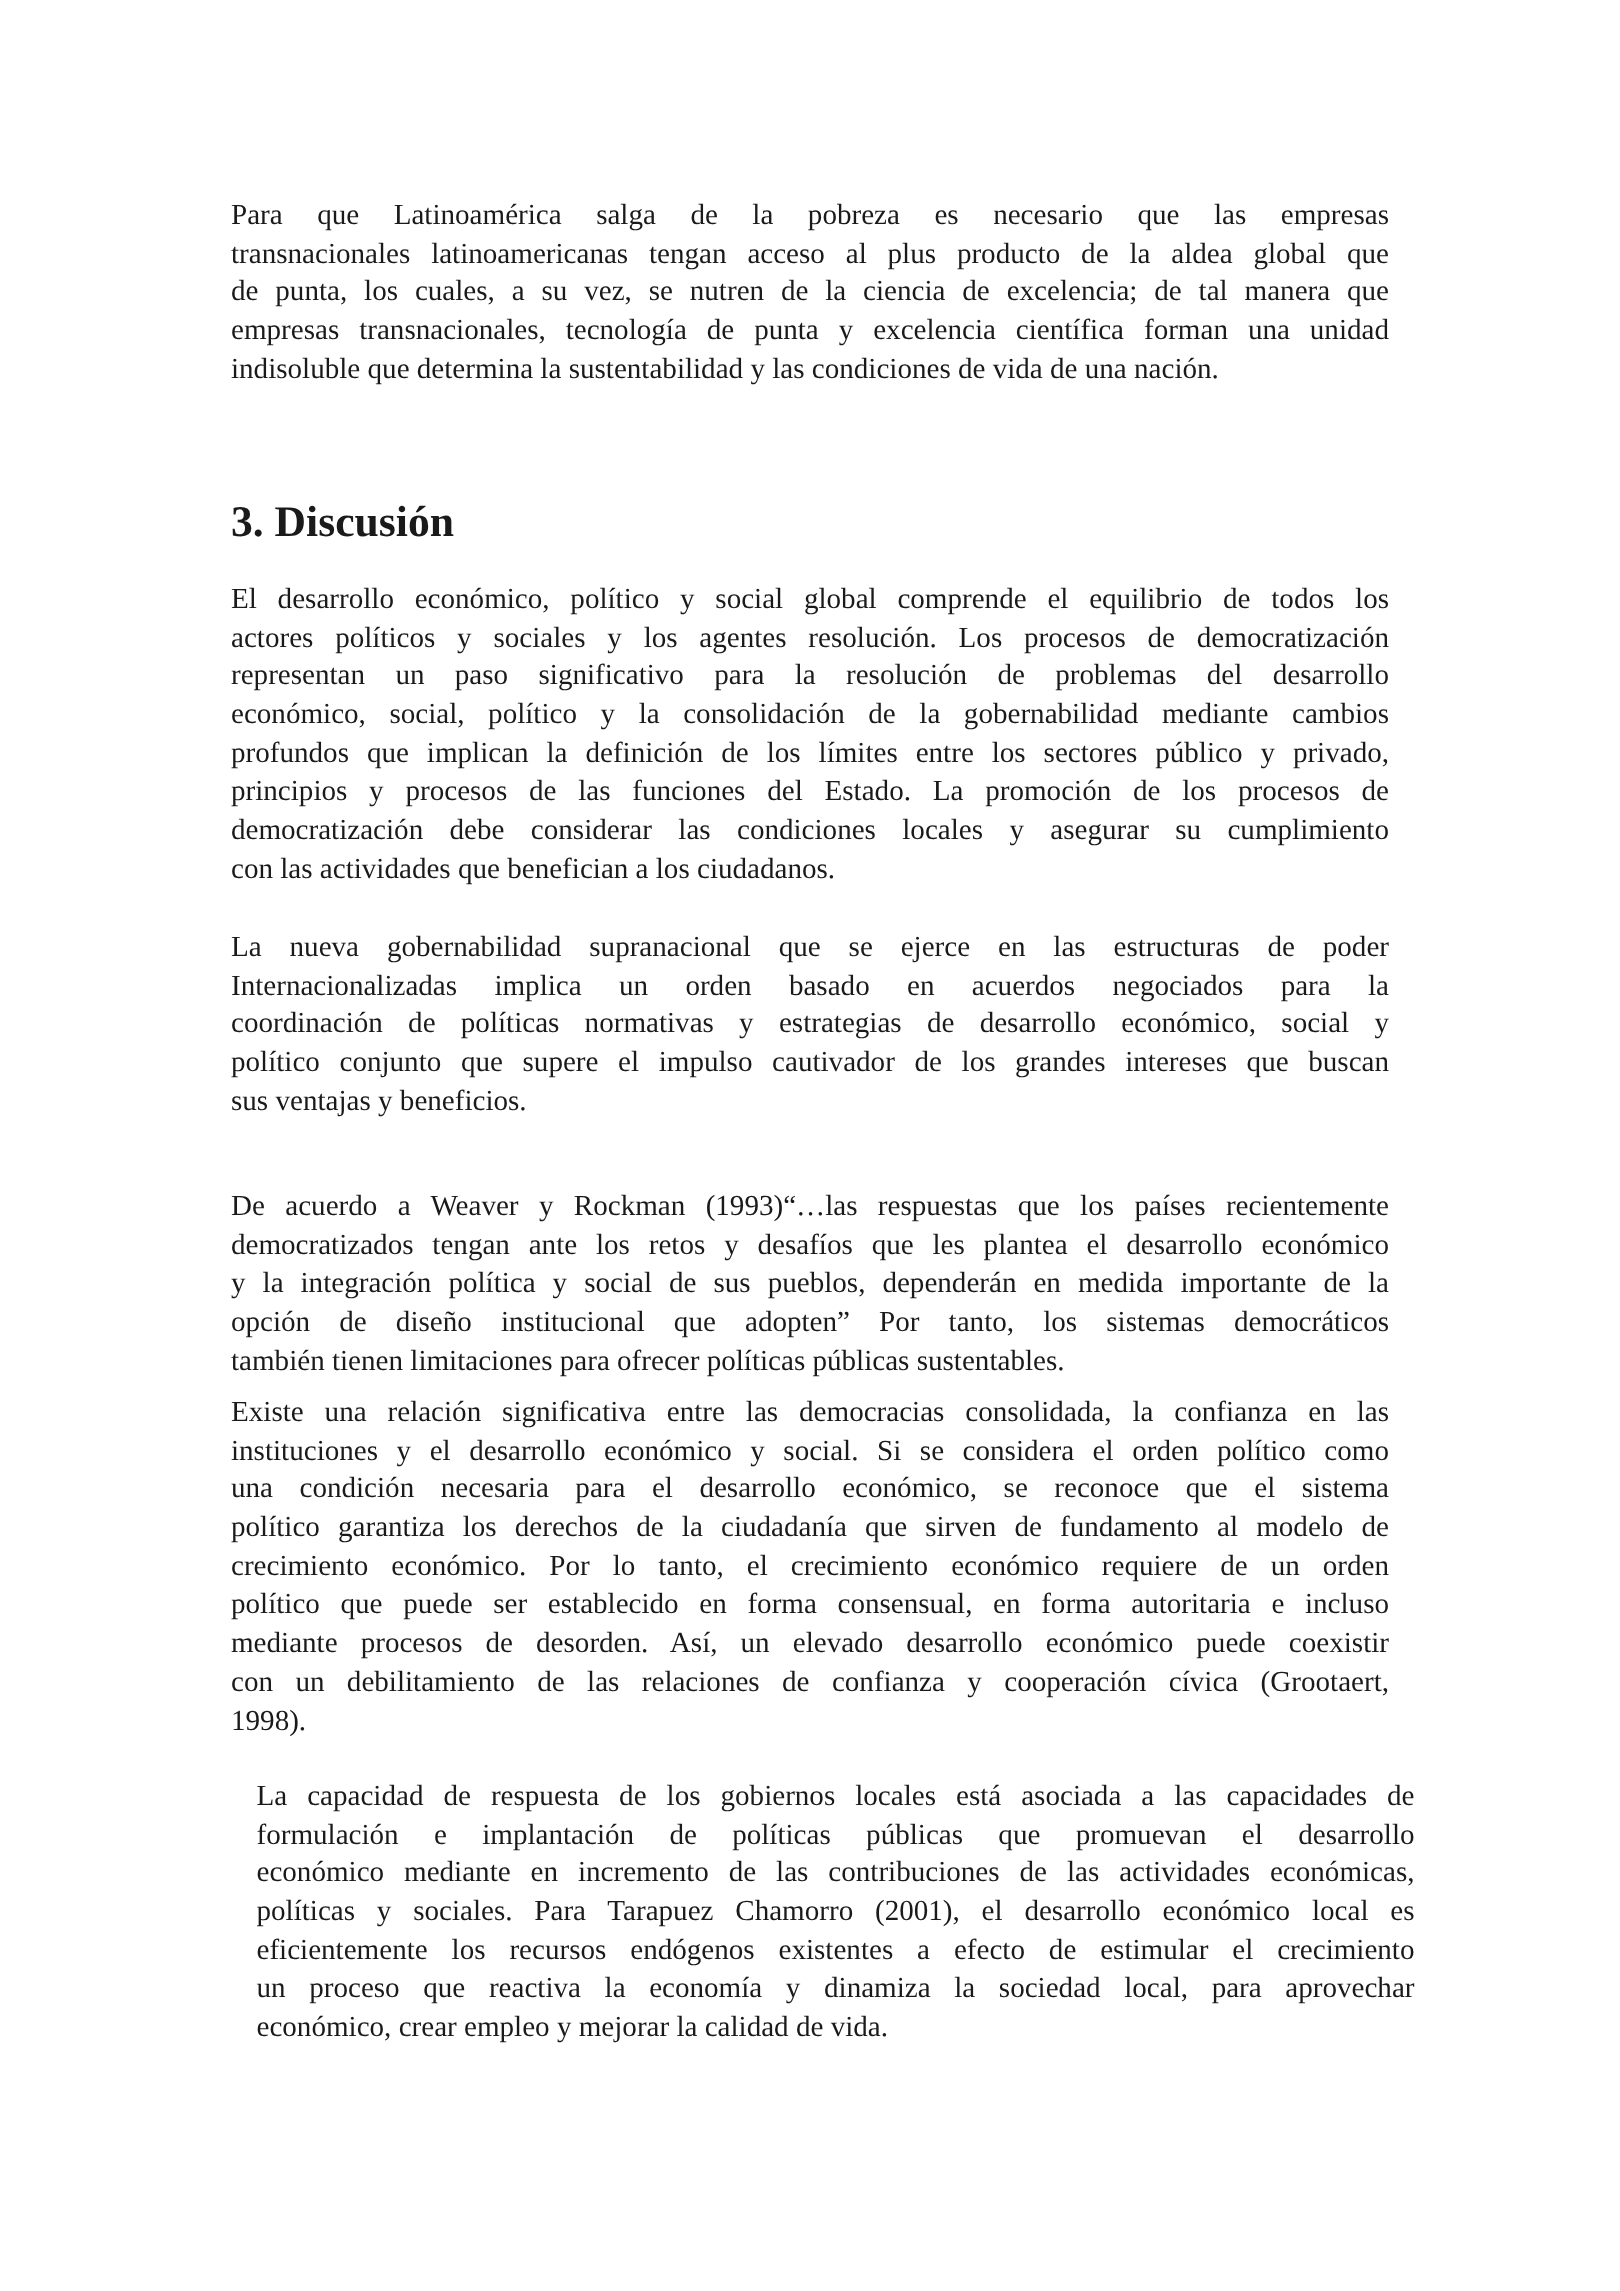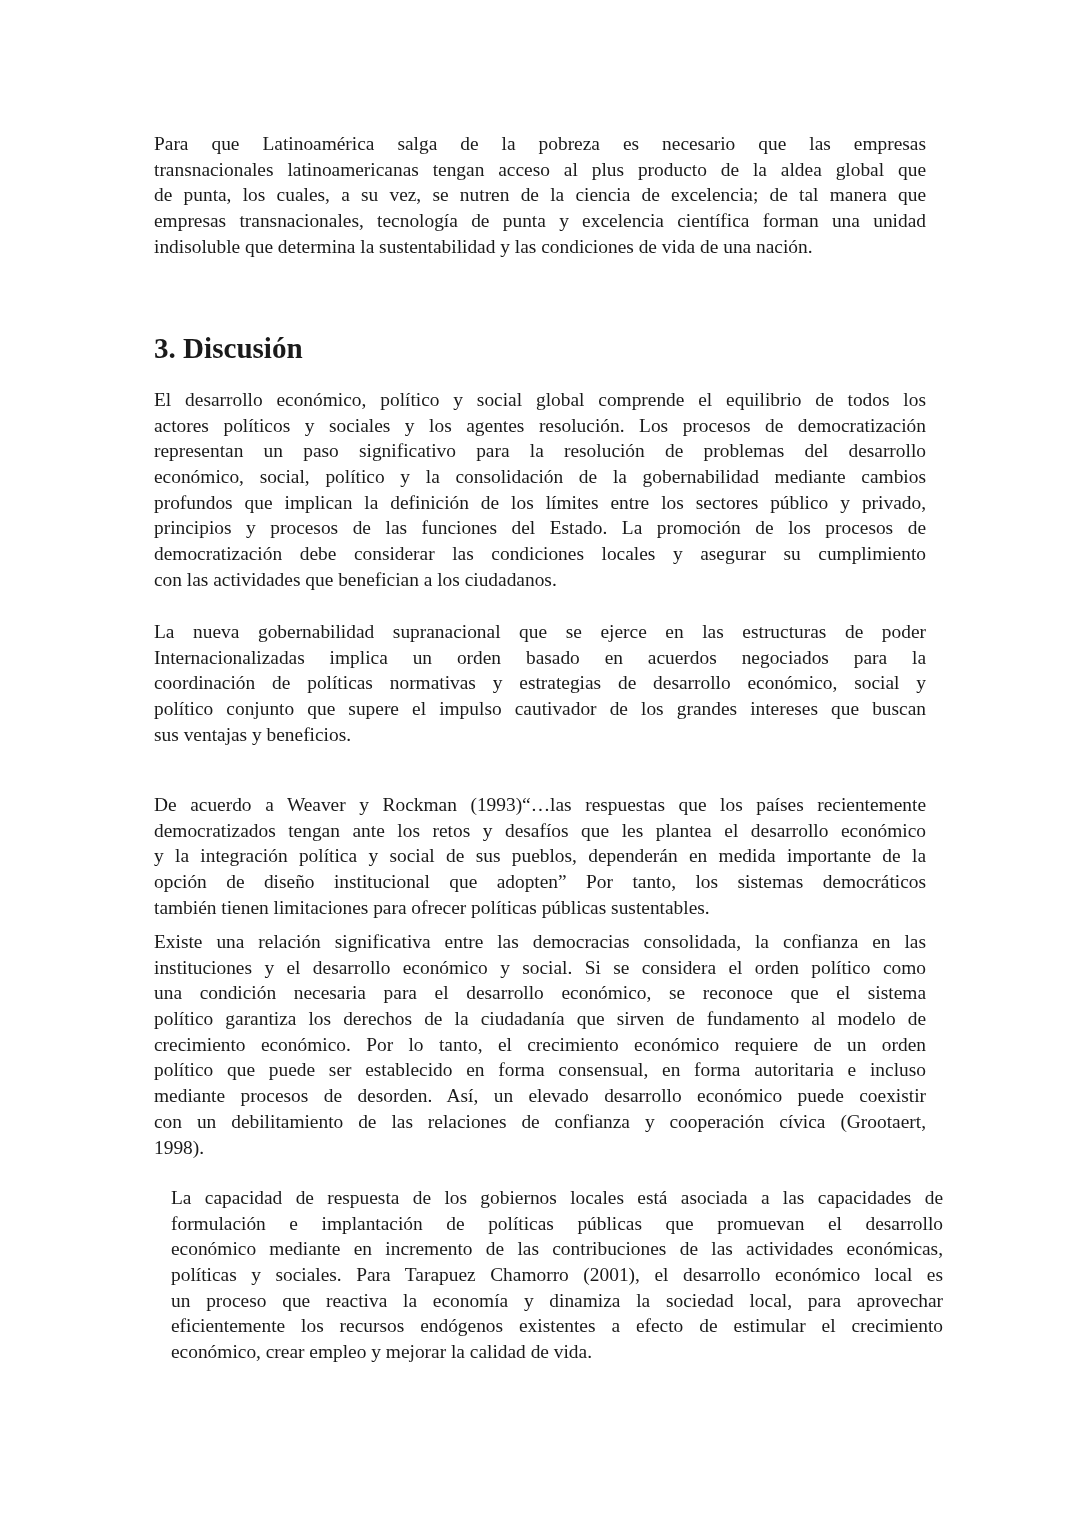--- a/index.html
+++ b/index.html
@@ -76,18 +76,18 @@
     <span class="line">mediante procesos de desorden. Así, un elevado desarrollo económico puede coexistir</span>
     <span class="line">con un debilitamiento de las relaciones de confianza y cooperación cívica (Grootaert,</span>
     <span class="line last">1998).</span>
   </div>
 
   <div class="para p6">
     <span class="line">La capacidad de respuesta de los gobiernos locales está asociada a las capacidades de</span>
     <span class="line">formulación e implantación de políticas públicas que promuevan el desarrollo</span>
     <span class="line">económico mediante en incremento de las contribuciones de las actividades económicas,</span>
     <span class="line">políticas y sociales. Para Tarapuez Chamorro (2001), el desarrollo económico local es</span>
+    <span class="line">eficientemente los recursos endógenos existentes a efecto de estimular el crecimiento</span>
     <span class="line">un proceso que reactiva la economía y dinamiza la sociedad local, para aprovechar</span>
-    <span class="line">eficientemente los recursos endógenos existentes a efecto de estimular el crecimiento</span>
     <span class="line last">económico, crear empleo y mejorar la calidad de vida.</span>
   </div>
 
 </div>
 
 </body></html>

